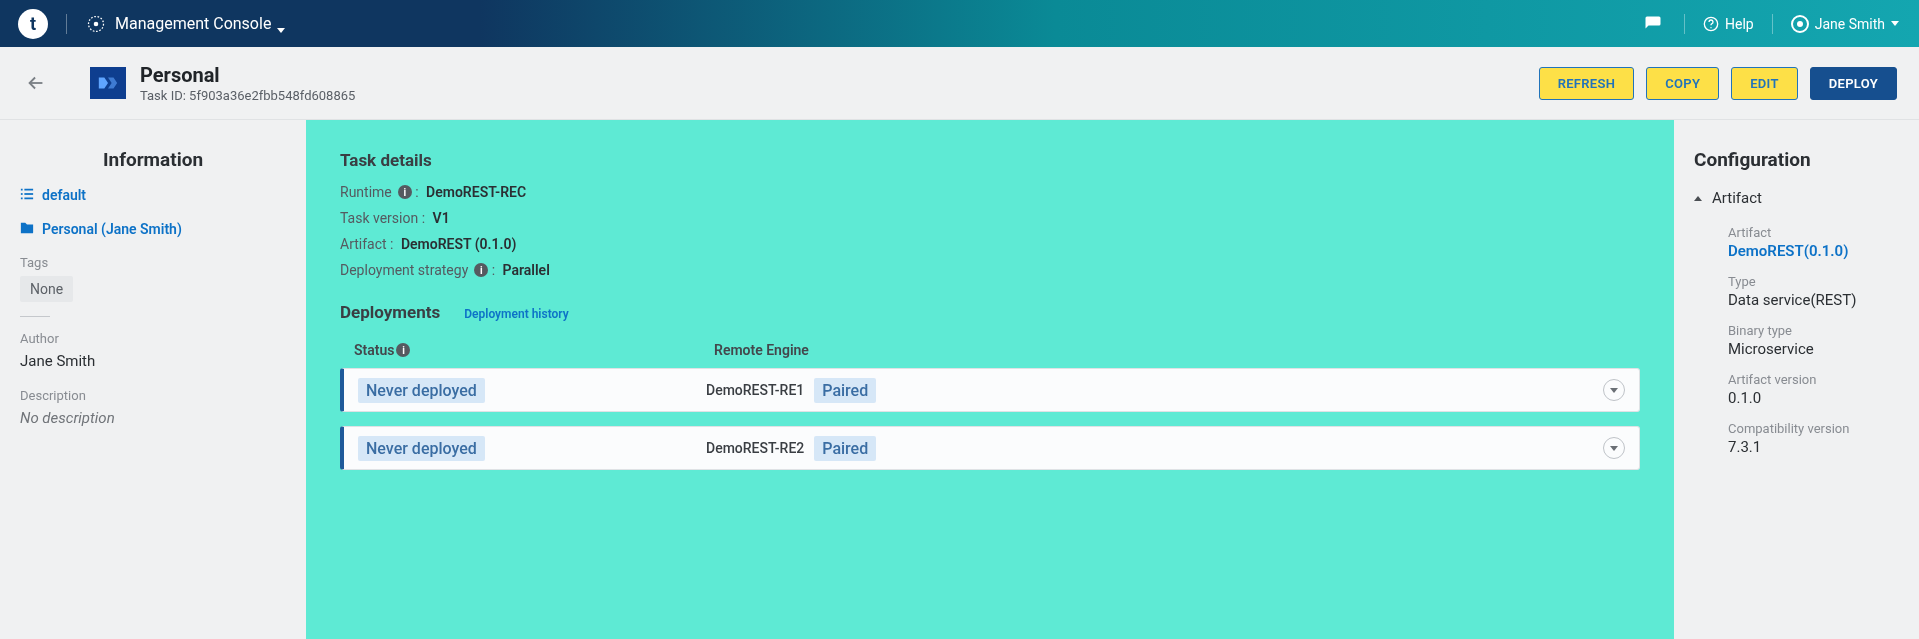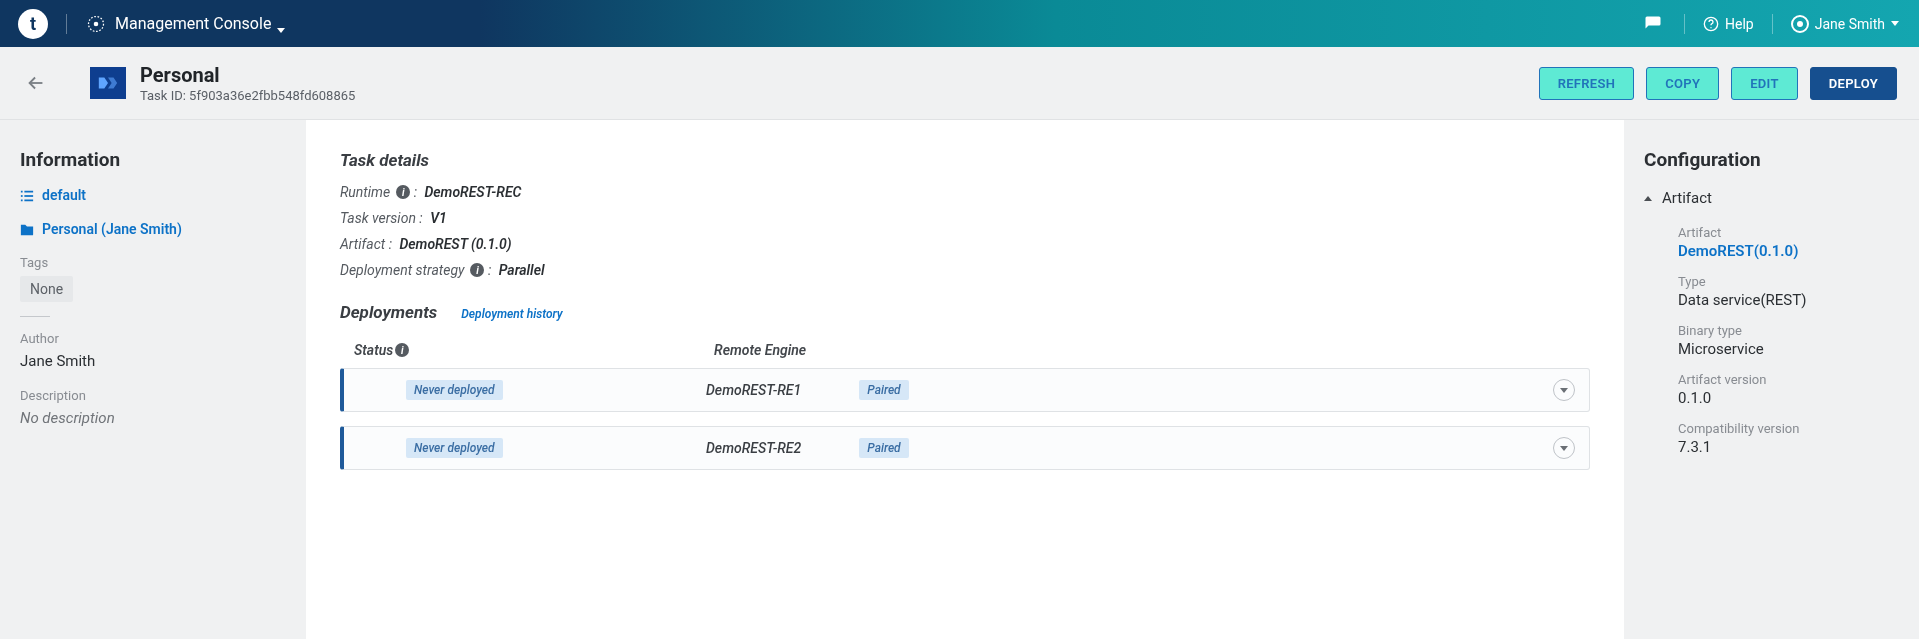--- a/index.html
+++ b/index.html
@@ -21,57 +21,57 @@
 .hdr { height:73px; background:#f0f1f2; display:flex; align-items:center; border-bottom:1px solid #e0e2e4; }
 .back-col { width:72px; display:flex; align-items:center; justify-content:center; height:100%; border-right:none; }
 .back-col svg { color:#7a7f85; }
 .hdr-main { display:flex; align-items:center; padding-left:18px; flex:1; }
 .task-ic { width:36px; height:32px; background:#0e3e8f; display:flex; align-items:center; justify-content:center; color:#fff; font-weight:bold; }
 .task-ic svg { fill:#5fa5ff; }
 .hdr-txt { margin-left:14px; }
 .hdr-txt h1 { font-size:20px; font-weight:700; color:#202428; line-height:1.1; }
 .hdr-txt .sub { font-size:13px; color:#5a5f66; margin-top:2px; }
 .hdr-actions { display:flex; gap:12px; padding-right:22px; }
-.btn { border:1px solid #2173ba; color:#2173ba; background:#5eead4; padding:8px 18px; font-size:13px; font-weight:600; border-radius:3px; cursor:pointer; letter-spacing:.3px; }
+.btn { border:1px solid #2173ba; color:#2173ba; background:#fde047; padding:8px 18px; font-size:13px; font-weight:600; border-radius:3px; cursor:pointer; letter-spacing:.3px; }
 .btn.primary { background:#164f8f; color:#fff; border-color:#164f8f; }
 
 
 .body { display:flex; height:calc(639px - 47px - 73px); }
 .lside { width:306px; background:#f0f1f2; padding:28px 20px 0 20px; }
-.lside h2 { font-size:19px; font-weight:700; color:#2b2f33; margin-bottom:16px; }
-.sidelink { display:flex; align-items:flex-end; gap:8px; color:#0d72c7; font-weight:600; font-size:14px; margin-bottom:18px; cursor:pointer; }
+.lside h2 { font-size:19px; font-weight:700; color:#2b2f33; margin-bottom:16px;text-align:center; }
+.sidelink { display:flex; align-items:flex-start; gap:8px; color:#0d72c7; font-weight:600; font-size:14px; margin-bottom:18px; cursor:pointer; }
 .sidelink .slicon { width:14px; height:14px; display:inline-flex; }
 .lbl { font-size:13px; color:#888c92; margin-bottom:6px; }
 .tag-none { display:inline-block; background:#e6e8ea; border-radius:2px; padding:5px 10px; font-size:14px; color:#5c6167; margin-bottom:14px; }
 .hr { width:30px; height:1px; background:#c5c8cc; margin-bottom:14px; }
 .val { font-size:15px; color:#2b2f33; margin-bottom:18px; }
 .val.italic { font-style:italic; color:#707479; }
 
-.center { flex:1; background:#ffffff; padding:30px 34px 0 34px; overflow:auto;font-style:italic; }
+.center { flex:1; background:#5eead4; padding:30px 34px 0 34px; overflow:auto; }
 .sect-h { font-size:17px; font-weight:700; color:#3a3e43; margin-bottom:14px; }
 .drow { display:flex; align-items:center; font-size:14px; color:#555a60; margin-bottom:10px; }
 .drow .k { display:flex; align-items:center; gap:6px; }
 .drow .v { font-weight:600; color:#2b2f33; margin-left:4px; }
 .info-ic { width:14px; height:14px; border-radius:50%; background:#555a60; color:#fff; font-size:10px; display:inline-flex; align-items:center; justify-content:center; font-weight:700; }
 
 .deploys { margin-top:24px; }
 .dep-h { display:flex; align-items:baseline; gap:24px; margin-bottom:14px; }
 .dep-h .histlink { color:#0d72c7; font-weight:600; font-size:12px; cursor:pointer; }
 .dep-cols { display:flex; padding:6px 0 10px 14px; }
 .dep-cols .c1 { width:360px; display:flex; align-items:center; gap:2px; font-size:14px; color:#43474c; font-weight:600; }
 .dep-cols .c2 { flex:1; font-size:14px; color:#43474c; font-weight:600; }
 .dep-row { border:1px solid #dfe2e5; border-left:4px solid #1f5a9a; border-radius:3px; background:#fbfcfd; display:flex; align-items:center; padding:0 14px; height:44px; margin-bottom:14px; }
 .dep-row .st { width:348px; }
-.badge { display:inline-block; background:#d6e7f7; color:#3a6da3; font-size:12px; padding:3px 8px; border-radius:2px; font-weight:500;margin-left:48px; }
+.badge { display:inline-block; background:#d6e7f7; color:#3a6da3; font-size:16px; padding:3px 8px; border-radius:2px; font-weight:500; }
 .badge.pair { background:#d6e7f7; color:#3a6da3; }
 .dep-row .eng { flex:1; display:flex; align-items:center; gap:10px; font-size:14px; color:#3a3e43; font-weight:500; }
 .dep-row .expand { width:22px; height:22px; border:1px solid #bfc3c8; border-radius:50%; display:flex; align-items:center; justify-content:center; cursor:pointer; }
 .dep-row .expand::after { content:""; width:0; height:0; border-left:4px solid transparent; border-right:4px solid transparent; border-top:5px solid #6a6f75; }
 
-.rside { width:295px; background:#f0f1f2; padding:28px 20px 0 20px; }
+.rside { width:245px; background:#f0f1f2; padding:28px 20px 0 20px; }
 .rside h2 { font-size:19px; font-weight:700; color:#2b2f33; margin-bottom:18px; }
 .accord { display:flex; align-items:center; gap:10px; font-size:15px; color:#2b2f33; margin-bottom:18px; cursor:pointer; }
 .accord .caret { width:0; height:0; border-left:4px solid transparent; border-right:4px solid transparent; border-bottom:5px solid #4a4e53; }
 .cfg-block { padding-left:34px; }
 .cfg-lbl { font-size:13px; color:#888c92; margin-bottom:2px; }
 .cfg-val { font-size:15px; color:#2b2f33; margin-bottom:14px; }
 .cfg-val.link { color:#0d72c7; font-weight:600; cursor:pointer; }
 </style>
 </head>
 <body>

